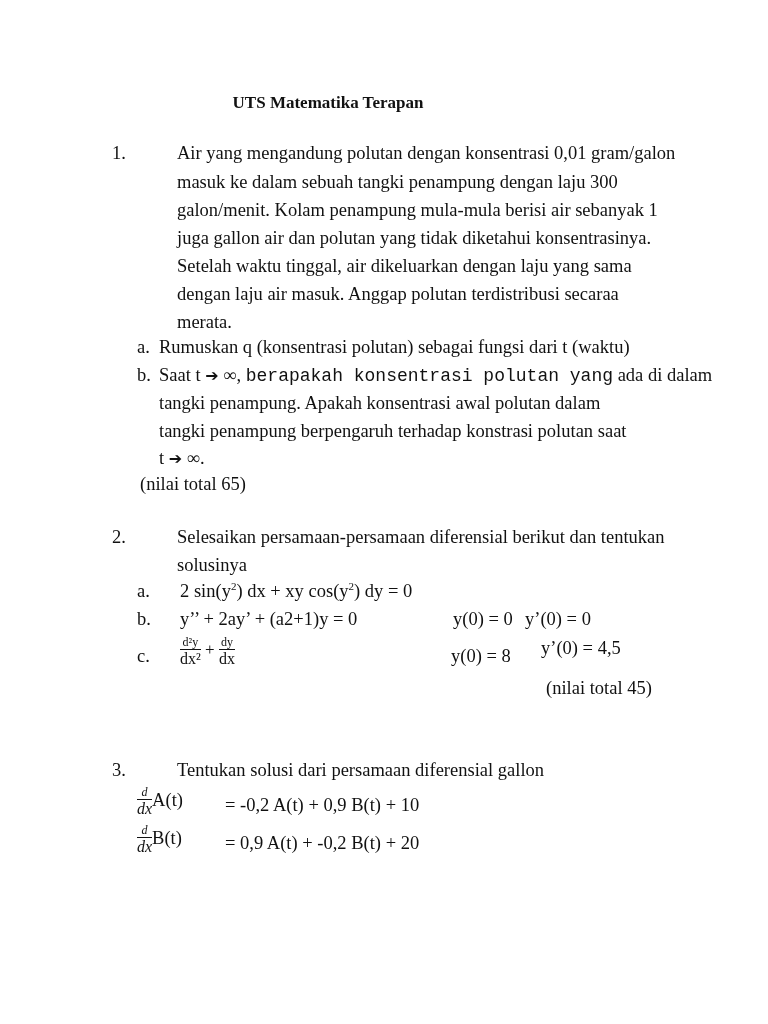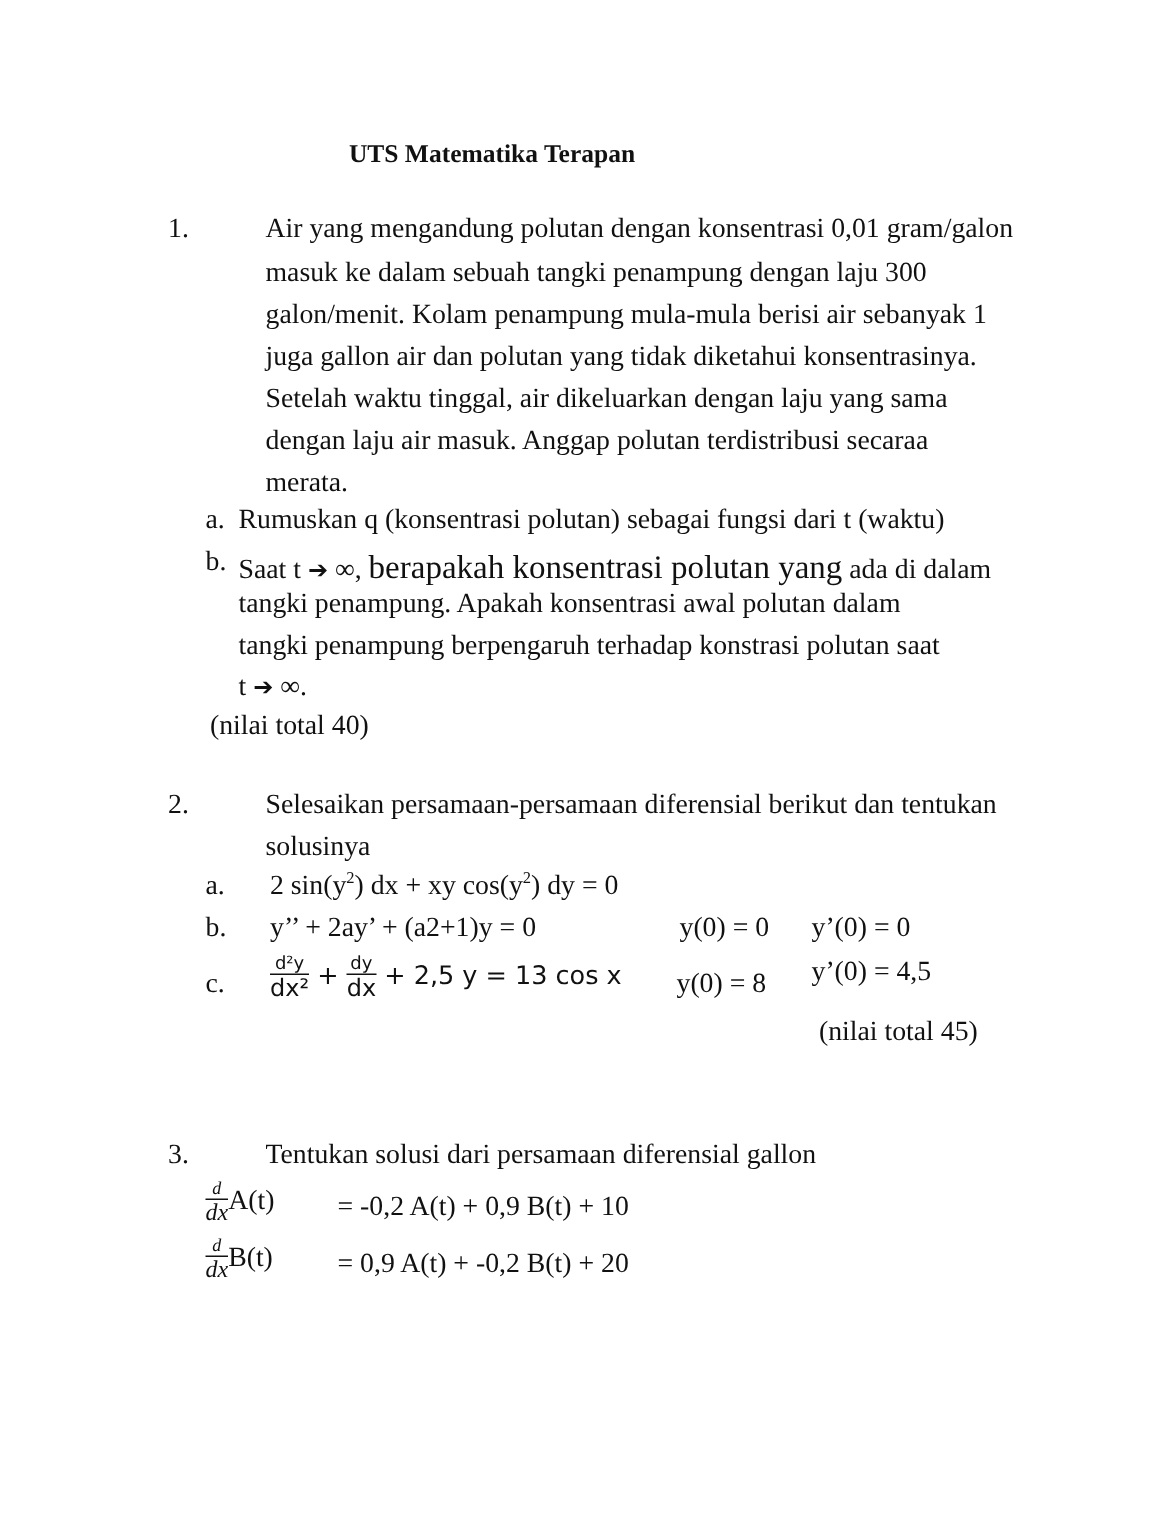--- a/index.html
+++ b/index.html
@@ -7,21 +7,21 @@
       width: 768px; height: 1024px; overflow: hidden; position: relative;
       font-family: "Liberation Serif", "DejaVu Serif", serif;
       color: #111111; font-size: 18.5px;
     }
     .abs { position: absolute; white-space: nowrap; }
     .title { font-weight: bold; font-size: 17px; left: 0; width: 656px; text-align: center; top: 93px; }
     .num { left: 112px; }
     .line { left: 137px; margin-left: 40px; }
     .sub-label { left: 137px; }
     .sub-line { left: 159px; }
-    .bolder { font-family: Liberation Serif, serif; font-size: 22px; }
+    .bolder { font-family: Liberation Mono, monospace; font-size: 18px; }
     .frac { display: inline-block; vertical-align: middle; text-align: center; line-height: 1; }
     .frac .n { display: block; font-size: 12px; padding: 0 1px 1px; border-bottom: 1px solid #111; }
     .frac .d { display: block; font-size: 16px; padding-top: 1px; }
     .sans { font-family: "DejaVu Sans", "Liberation Sans", sans-serif; }
     .it { font-style: italic; }
     sup { font-size: 11px; vertical-align: super; line-height: 0; }
     .arrow { font-family: "DejaVu Sans", sans-serif; font-weight: bold; font-size: 16px; }
   </style>
 </head>
 <body>
@@ -52,44 +52,43 @@
       <span>ada di dalam</span>
     </span>
     <span class="abs sub-line" style="top:393px">tangki penampung. Apakah konsentrasi awal polutan dalam</span>
     <span class="abs sub-line" style="top:421px">tangki penampung berpengaruh terhadap konstrasi polutan saat</span>
     <span class="abs sub-line" style="top:448px">
       <span>t</span>
       <span class="arrow">➔</span>
       <span>∞.</span>
     </span>
 
-    <span class="abs" style="left:140px;top:474px">(nilai total 40)</span>
+    <span class="abs" style="left:140px;top:474px">(nilai total 65)</span>
   </div>
 
   <div>
     <span class="abs num" style="top:527px">2.</span>
     <span class="abs line" style="top:527px">Selesaikan persamaan-persamaan diferensial berikut dan tentukan</span>
     <span class="abs line" style="top:555px">solusinya</span>
 
     <span class="abs sub-label" style="top:581px">a.</span>
     <span class="abs" style="left:180px;top:581px">
       <span>2 sin(y</span><sup>2</sup><span>) dx + xy cos(y</span><sup>2</sup><span>) dy = 0</span>
     </span>
 
     <span class="abs sub-label" style="top:609px">b.</span>
     <span class="abs" style="left:180px;top:609px">y’’ + 2ay’ + (a2+1)y = 0</span>
     <span class="abs" style="left:453px;top:609px">y(0) = 0</span>
-    <span class="abs" style="left:541px;top:609px">y’(0) = 0</span>
+    <span class="abs" style="left:525px;top:609px">y’(0) = 0</span>
 
     <span class="abs sub-label" style="top:646px">c.</span>
-    <span class="abs sans" style="left:180px;top:636px;font-size:17px;">
+    <span class="abs sans" style="left:180px;top:636px;font-size:17px;font-family:Liberation Serif, serif;">
       <span class="frac"><span class="n">d²y</span><span class="d">dx²</span></span>
       <span>+</span>
       <span class="frac"><span class="n">dy</span><span class="d">dx</span></span>
-      <span>+  2,5 y = 13 cos x</span>
     </span>
     <span class="abs" style="left:451px;top:646px">y(0) = 8</span>
     <span class="abs" style="left:541px;top:638px">y’(0) = 4,5</span>
 
     <span class="abs" style="left:546px;top:678px">(nilai total 45)</span>
   </div>
 
   <div>
     <span class="abs num" style="top:760px">3.</span>
     <span class="abs line" style="top:760px">Tentukan solusi dari persamaan diferensial gallon</span>

